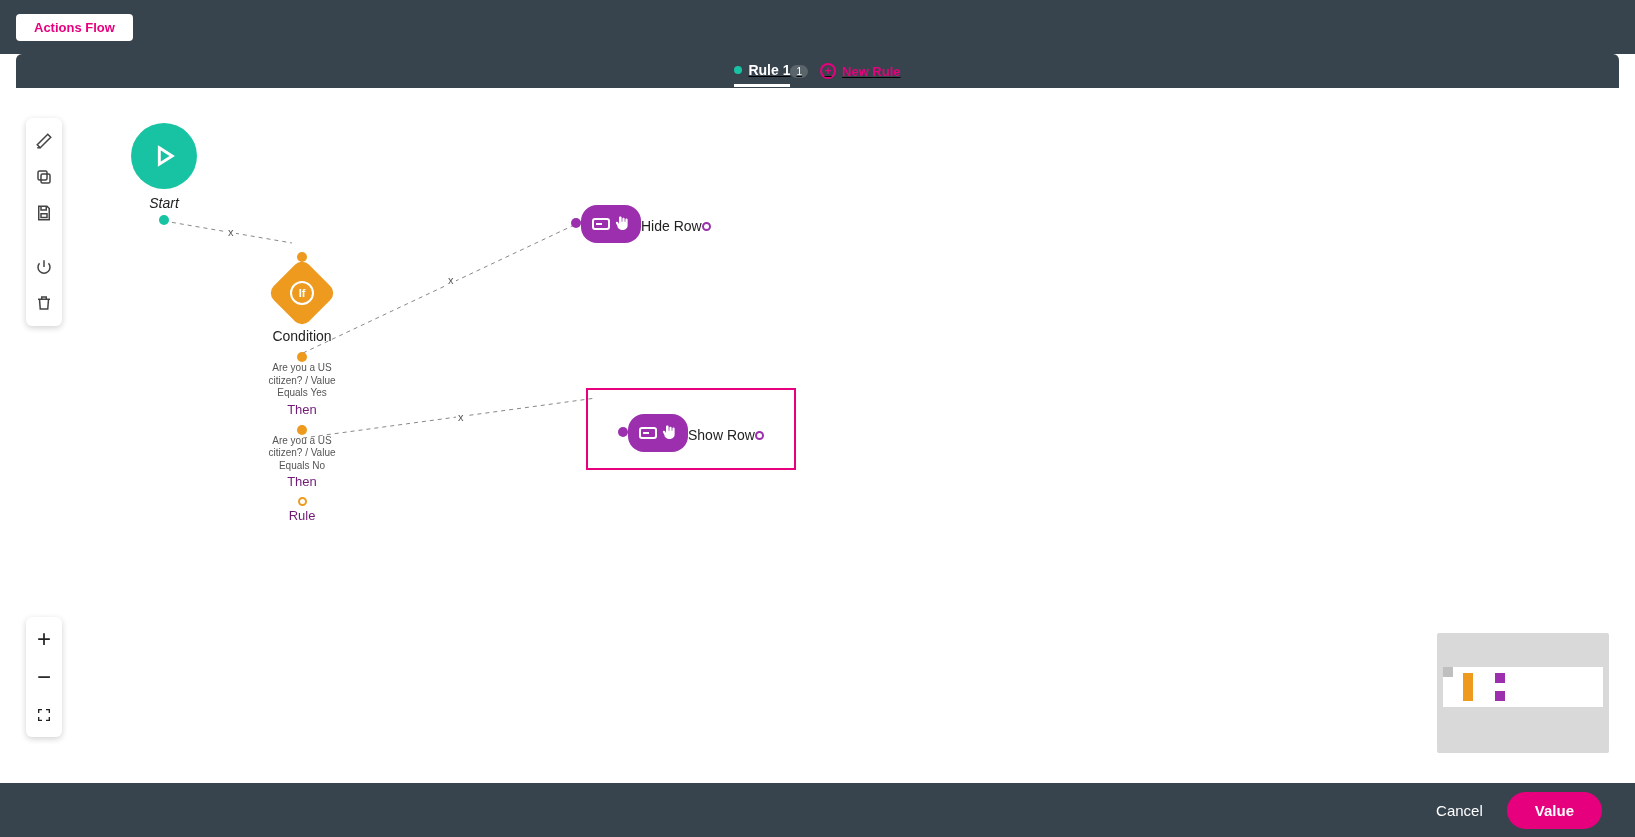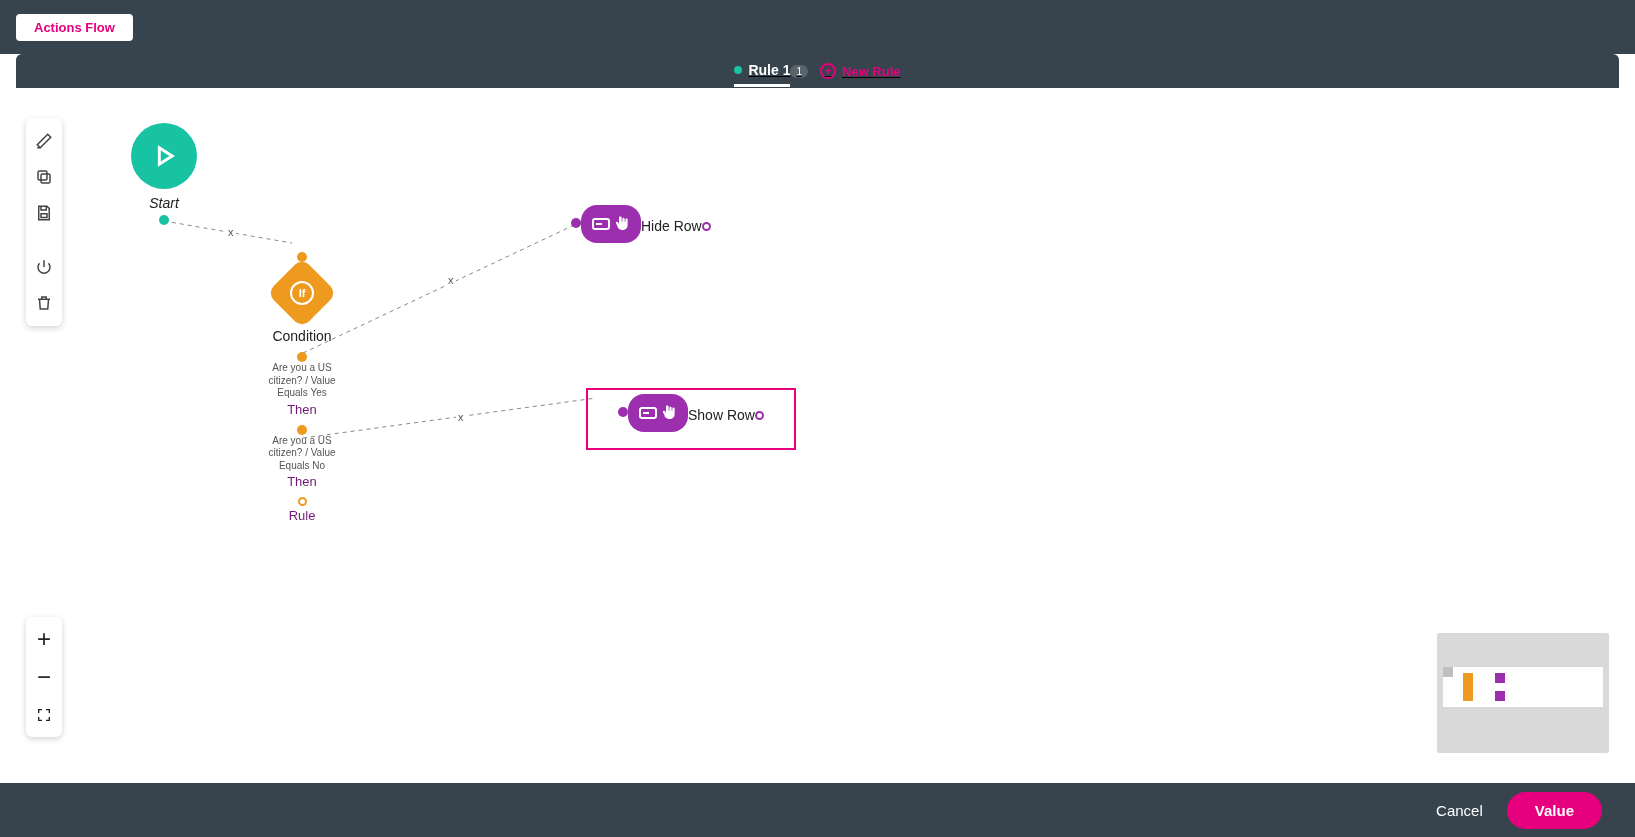--- a/index.html
+++ b/index.html
@@ -104,21 +104,21 @@
     align-items:center; justify-content:center; gap:3px;
   }
   .pill .form-ic { width:18px; height:12px; border:2px solid #fff; border-radius:3px; position:relative;}
   .pill .form-ic::after{content:""; position:absolute; left:2px; top:3px; width:6px; height:2px; background:#fff;}
   .pill .hand { width:18px; height:18px;}
   .mini-label { font-size:14px; color:#222; margin-top:4px;}
 
   .hide-row { left:555px; top:117px; }
   .show-row { left:570px; top:300px; }
   .selected-box {
-    border:2px solid #e6007e; padding:4px 30px 16px 30px;justify-content:center;
+    border:2px solid #e6007e; padding:24px 30px 16px 30px;justify-content:center;
   }
 
   
   .edge-x {
     position:absolute; font-size:11px; color:#555; background:#fff; padding:0 2px;
   }
 
   
   .minimap {
     position:absolute; right:10px; bottom:14px; width:172px; height:120px;

